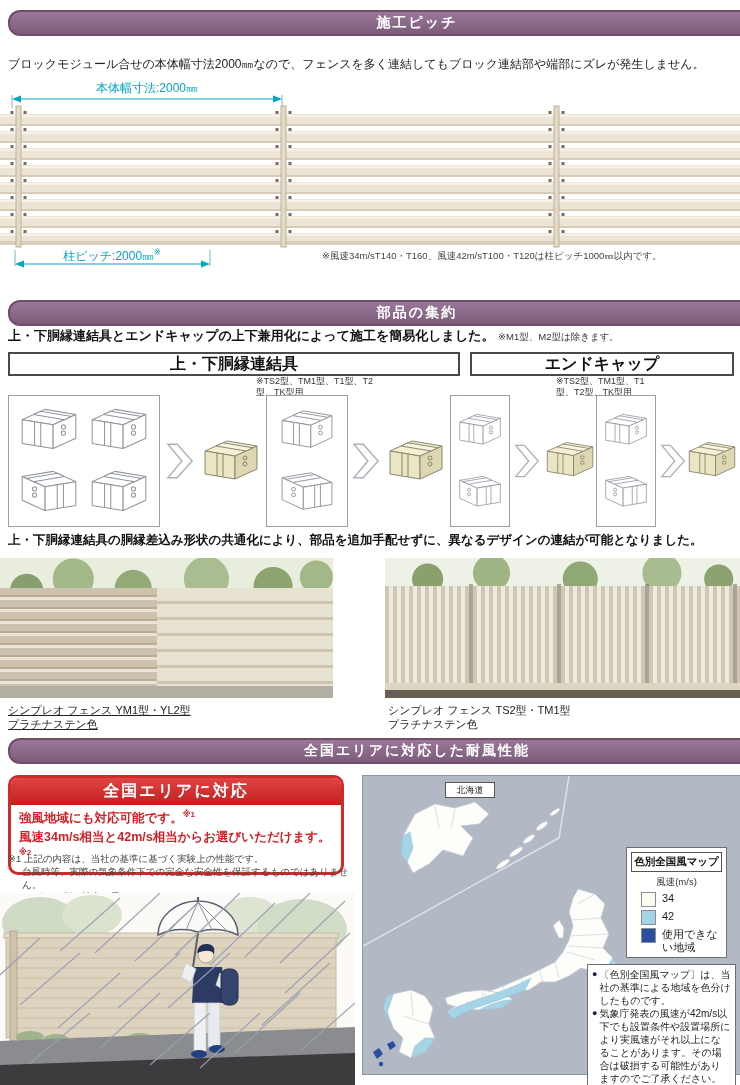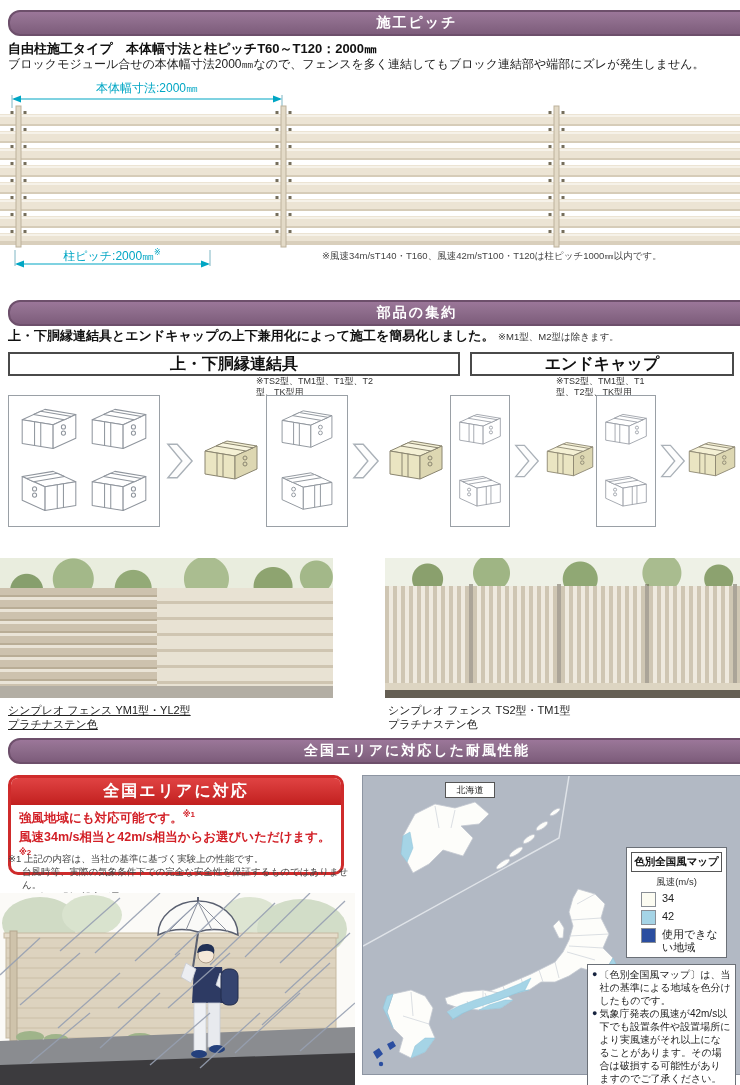--- a/index.html
+++ b/index.html
@@ -104,21 +104,20 @@
       </g>
       <g id="arr">
         <polygon points="2,2 12,2 28,20 12,38 2,38 17,20" fill="#fdfdfd" stroke="#aab1b8" stroke-width="1.5"></polygon>
       </g>
     </defs>
   </svg>
 
   <div class="abs pill" style="top:10px;">
     <span>施工ピッチ</span>
   </div>
-  <div class="abs bold-lead" style="left:8px;top:40px;">自由柱施工タイプ　本体幅寸法と柱ピッチT60～T120：2000㎜</div>
   <div class="abs body-text" style="left:8px;top:56px;">ブロックモジュール合せの本体幅寸法2000㎜なので、フェンスを多く連結してもブロック連結部や端部にズレが発生しません。</div>
 
   <svg class="abs" style="left:0;top:80px;" width="740" height="190" viewBox="0 0 740 190">
     <defs>
       <pattern id="slats" width="740" height="17" patternUnits="userSpaceOnUse">
         <rect width="740" height="12" fill="#ece4d4"></rect>
         <rect y="1" width="740" height="2" fill="#f6f2e9"></rect>
         <rect y="10" width="740" height="2" fill="#d6ccb8"></rect>
       </pattern>
     </defs>
@@ -233,20 +232,21 @@
         </svg>
     </div>
     <svg class="abs" style="left:660px;top:48px;" width="26" height="36" viewBox="0 0 30 40">
         <use href="#arr"></use>
       </svg>
     <svg class="abs" style="left:684px;top:44px;" width="56" height="42" viewBox="0 0 64 48">
         <use href="#pB"></use>
       </svg>
   </div>
 
+  <div class="abs" style="left:8px;top:532px;font-size:12.5px;font-weight:bold;color:#111;">上・下胴縁連結具の胴縁差込み形状の共通化により、部品を追加手配せずに、異なるデザインの連結が可能となりました。</div>
 
   <div class="abs photo" style="left:0;width:333px;">
     <div class="ph-trees"></div>
     <div class="ph-fenceL-dark"></div>
     <div class="ph-fenceL-light"></div>
     <div class="ph-ground"></div>
   </div>
   <div class="abs photo" style="left:385px;width:355px;">
     <div class="ph-trees2"></div>
     <div class="ph-fenceV"></div>

